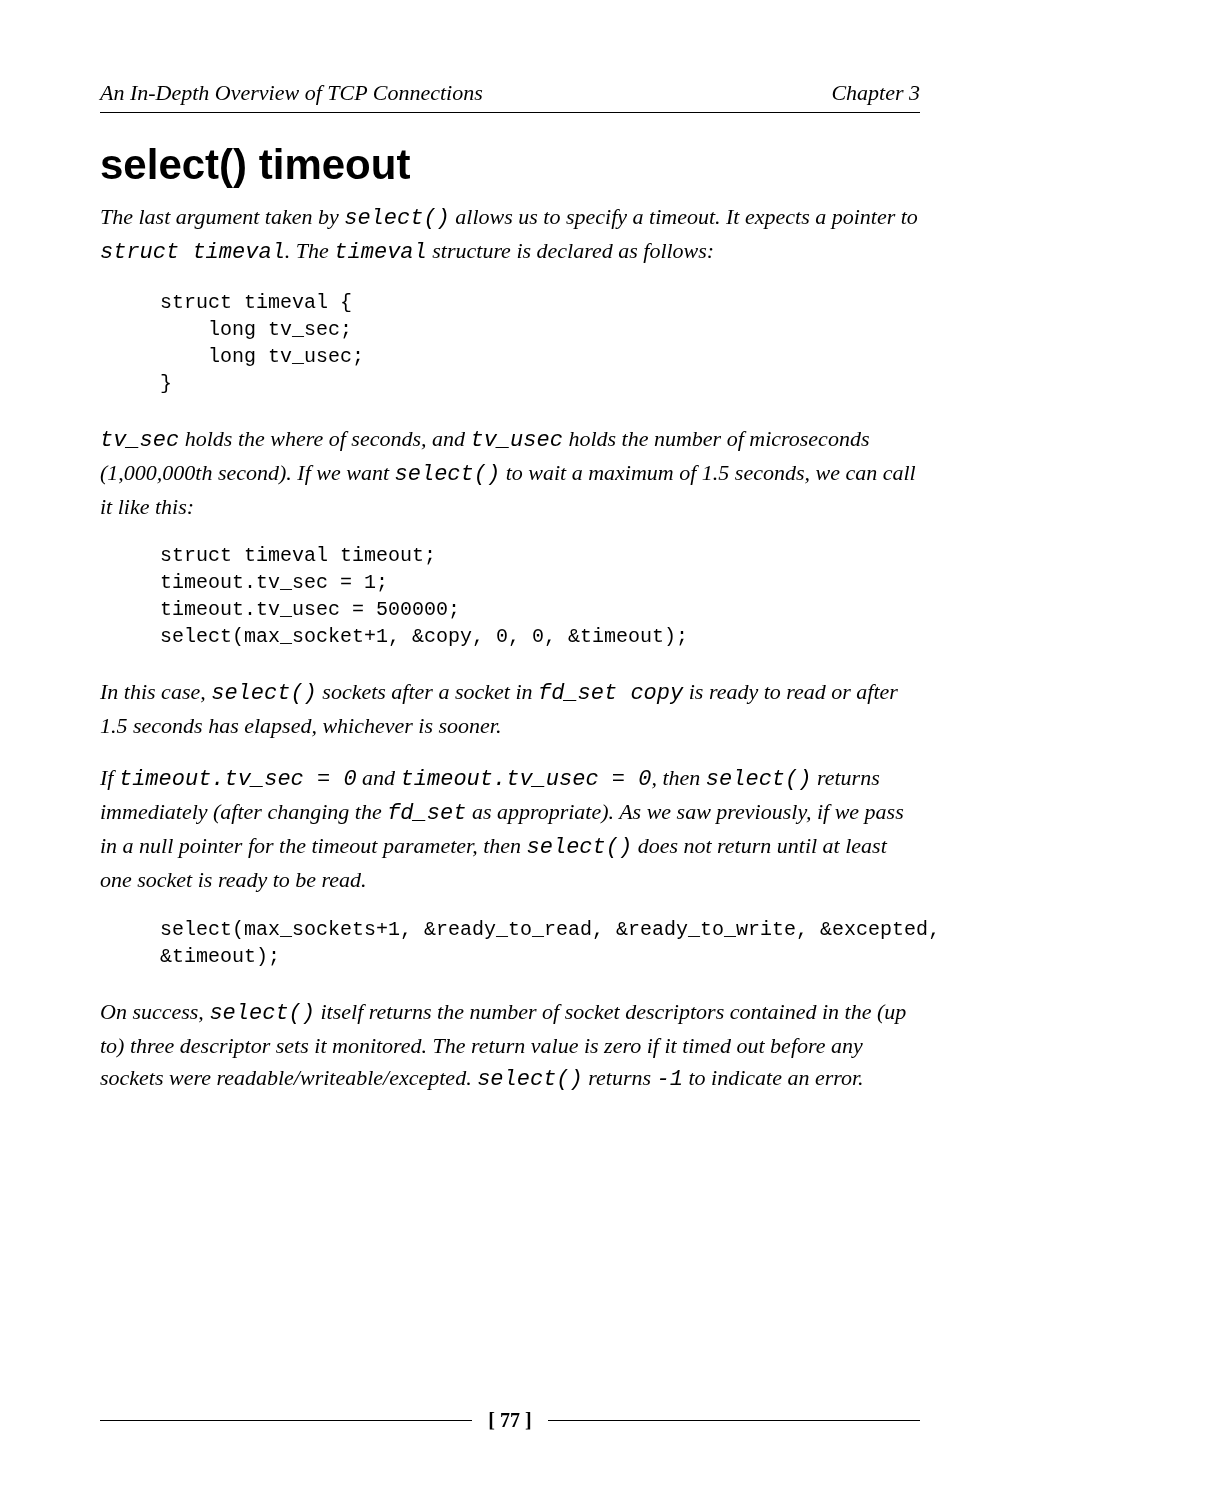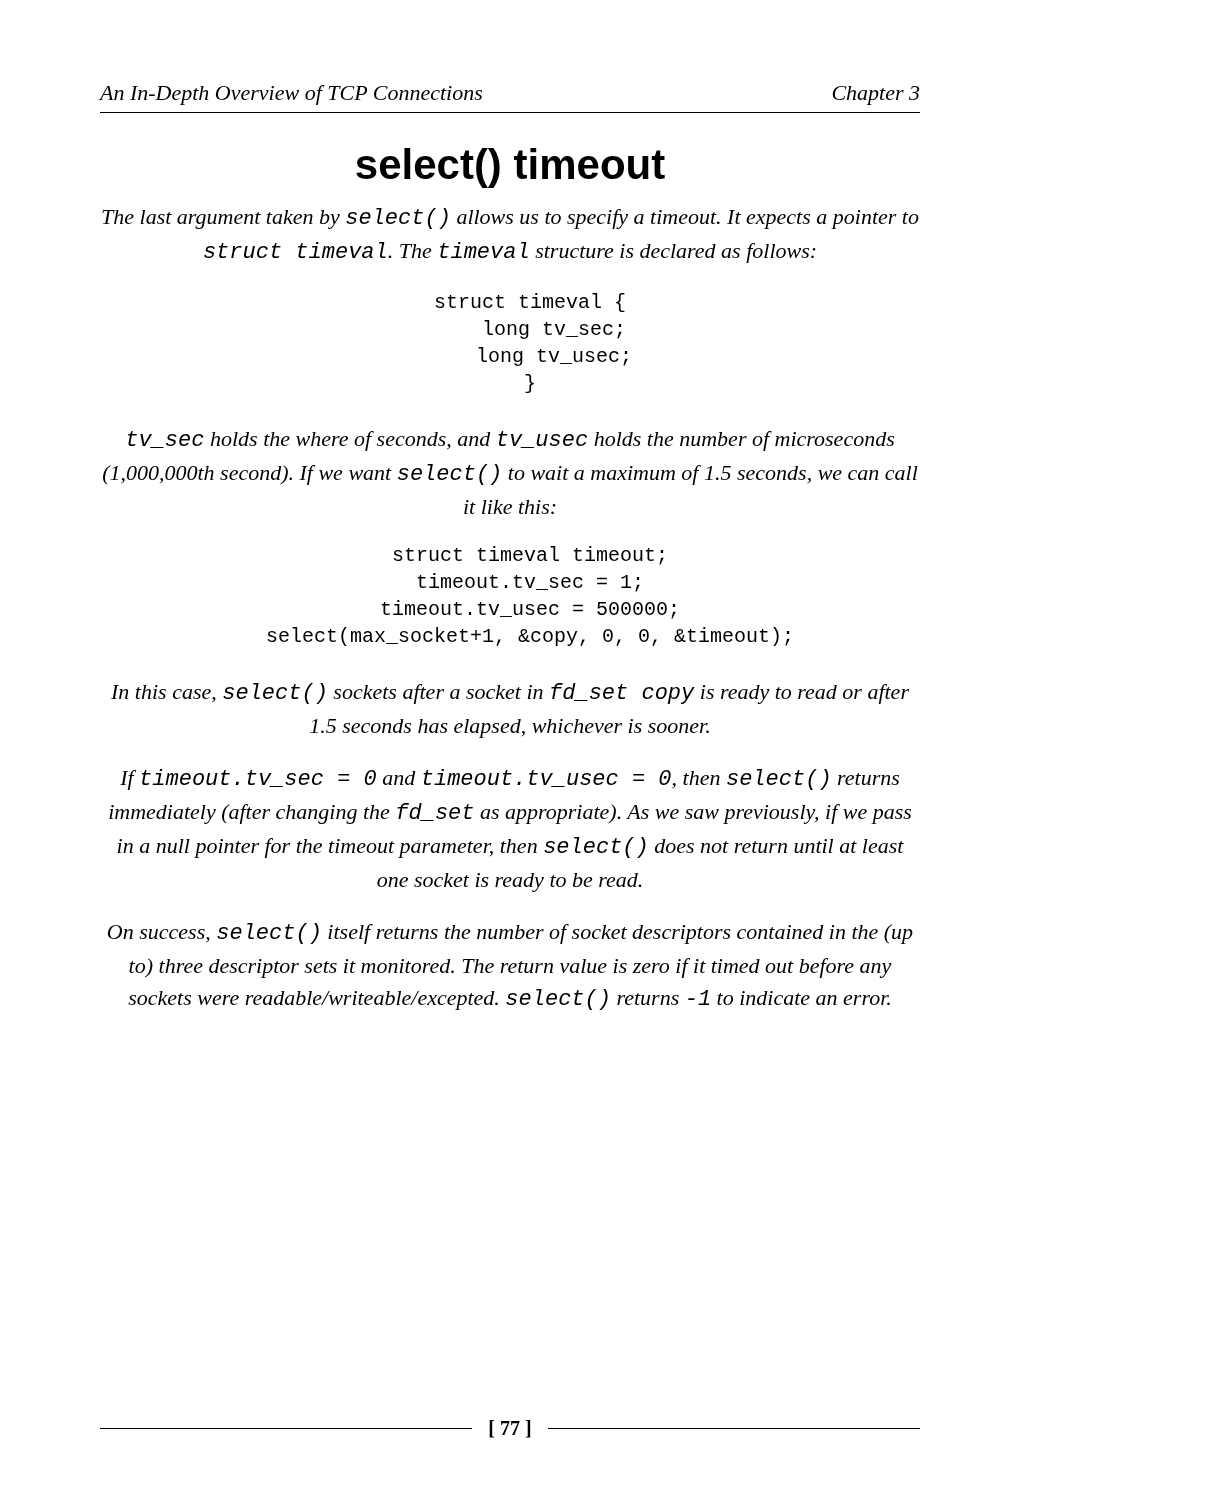--- a/index.html
+++ b/index.html
@@ -8,21 +8,20 @@
     background: #fff;
     font-family: "Palatino Linotype", "Book Antiqua", Palatino, Georgia, serif;
     color: #000;
   }
   .page {
     width: 1020px;
     height: 1500px;
     box-sizing: border-box;
     padding: 80px 100px 40px 100px;
     position: relative;
-    text-align: center;
   }
   .header {
     display: flex;
     justify-content: space-between;
     font-style: italic;
     font-size: 22px;
     border-bottom: 1px solid #000;
     padding-bottom: 6px;
     margin-bottom: 28px;
   }
@@ -35,31 +34,31 @@
   .body-text {
     font-size: 22px;
     line-height: 1.45;
     margin: 0 0 20px 0;
     font-style: italic;
   }
   .code-block {
     font-family: "Courier New", Courier, monospace;
     font-size: 20px;
     white-space: pre;
-    margin: 0 0 26px 40px;
+    margin: 0 0 26px 60px;
     line-height: 1.35;
   }
   .mono {
     font-family: "Courier New", Courier, monospace;
   }
   .footer {
     position: absolute;
     left: 100px;
     right: 100px;
-    bottom: 60px;
+    bottom: 68px;
     display: flex;
     align-items: center;
   }
   .footer-line {
     flex: 1;
     border-top: 1px solid #000;
     height: 0;
   }
   .footer-page {
     font-size: 20px;
@@ -100,20 +99,22 @@
 
   <p class="body-text">
     <span>In this case, </span><span class="mono">select()</span><span> sockets after a socket in </span><span class="mono">fd_set copy</span><span> is ready to read or after 1.5 seconds has elapsed, whichever is sooner.</span>
   </p>
 
   <p class="body-text">
     <span>If </span><span class="mono">timeout.tv_sec = 0</span><span> and </span><span class="mono">timeout.tv_usec = 0</span><span>, then </span><span class="mono">select()</span><span> returns immediately (after changing the </span><span class="mono">fd_set</span><span> as appropriate). As we saw previously, if we pass in a null pointer for the timeout parameter, then </span><span class="mono">select()</span><span> does not return until at least one socket is ready to be read.</span>
   </p>
 
 
+  <div class="code-block">select(max_sockets+1, &amp;ready_to_read, &amp;ready_to_write, &amp;excepted,
+&amp;timeout);</div>
 
   <p class="body-text">
     <span>On success, </span><span class="mono">select()</span><span> itself returns the number of socket descriptors contained in the (up to) three descriptor sets it monitored. The return value is zero if it timed out before any sockets were readable/writeable/excepted. </span><span class="mono">select()</span><span> returns </span><span class="mono">-1</span><span> to indicate an error.</span>
   </p>
 
   <div class="footer">
     <div class="footer-line"></div>
     <div class="footer-page">[ 77 ]</div>
     <div class="footer-line"></div>
   </div>

